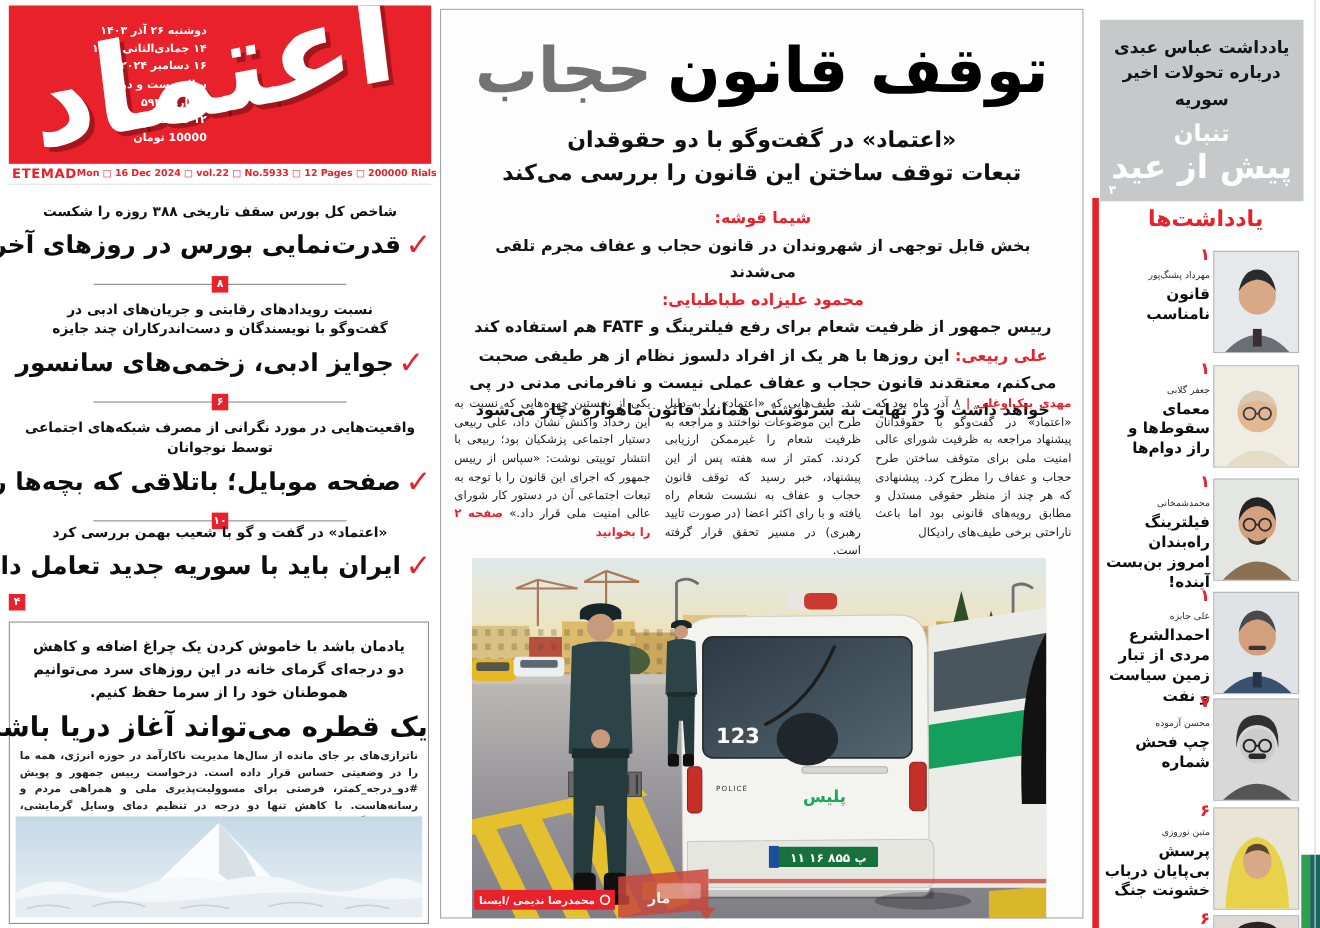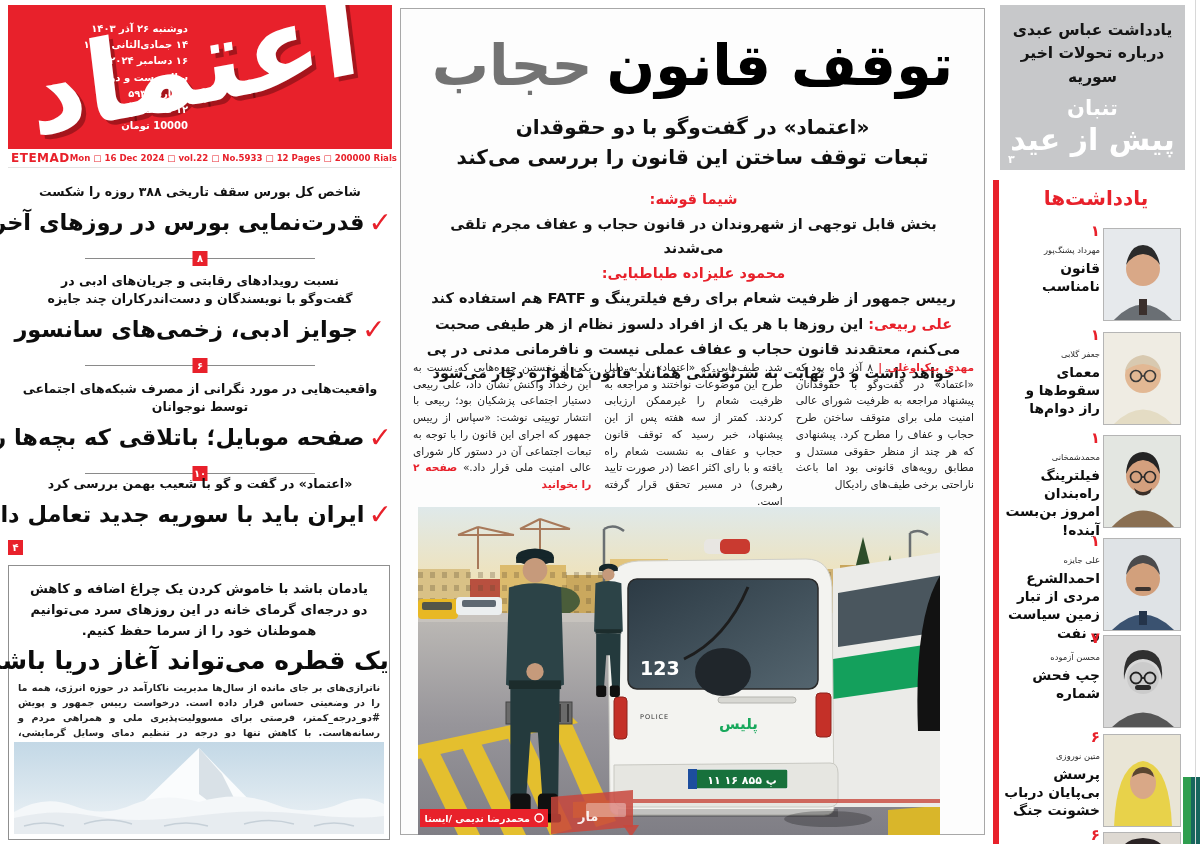--- a/index.html
+++ b/index.html
@@ -76,24 +76,24 @@
   .qname  { color:#e8212b; font-size:14.5px; font-weight:bold; line-height:1.7; }
   .qtext  { color:#141414; font-size:14.5px; font-weight:bold; line-height:1.7; }
   .qpara  { margin-top:2px; font-size:14.5px; font-weight:bold; color:#141414; line-height:1.7; }
   .cols {
     position:absolute; top:350px; left:12px; width:561px; height:146px;
     display:flex; gap:13px; direction:rtl;
   }
   .col { flex:1; font-size:10.6px; line-height:1.58; color:#1c1c1c; text-align:justify; font-weight:500; }
   .byline { color:#e8212b; font-weight:bold; }
   .readmore { color:#e8212b; font-weight:bold; }
-  .photo-wrap { position:absolute; left:5px; top:498px; width:534px; height:328px; overflow:hidden;padding-left:12px; }
+  .photo-wrap { position:absolute; left:16px; top:498px; width:534px; height:328px; overflow:hidden;padding-left:12px; }
 
   
-  .abdi-box { left:1000px; top:5px; width:185px; height:165px; background:#c7c8ca; direction:rtl; text-align:center; }
+  .abdi-box { left:1000px; top:18px; width:185px; height:165px; background:#c7c8ca; direction:rtl; text-align:center; }
   .abdi-kicker { padding-top:14px; font-size:15.5px; font-weight:bold; color:#151515; line-height:1.5; }
   .abdi-t1 { margin-top:6px; font-size:21px; font-weight:bold; color:#ffffff; line-height:1.25; }
   .abdi-t2 { font-size:30px; font-weight:bold; color:#ffffff; line-height:1.25; }
   .abdi-page { position:absolute; left:8px; bottom:4px; color:#fff; font-size:11px; font-weight:bold; }
 
   
   .side-redbar { left:993px; top:180px; width:6px; height:664px; background:#e8212b; }
   .sidebar { left:1000px; top:180px; width:192px; height:664px; overflow:hidden; }
   .side-title { position:absolute; top:6px; width:100%; text-align:center; color:#e8212b; font-size:20px; font-weight:bold; direction:rtl; }
   .entry { position:absolute; left:0; width:192px; height:101px; }

